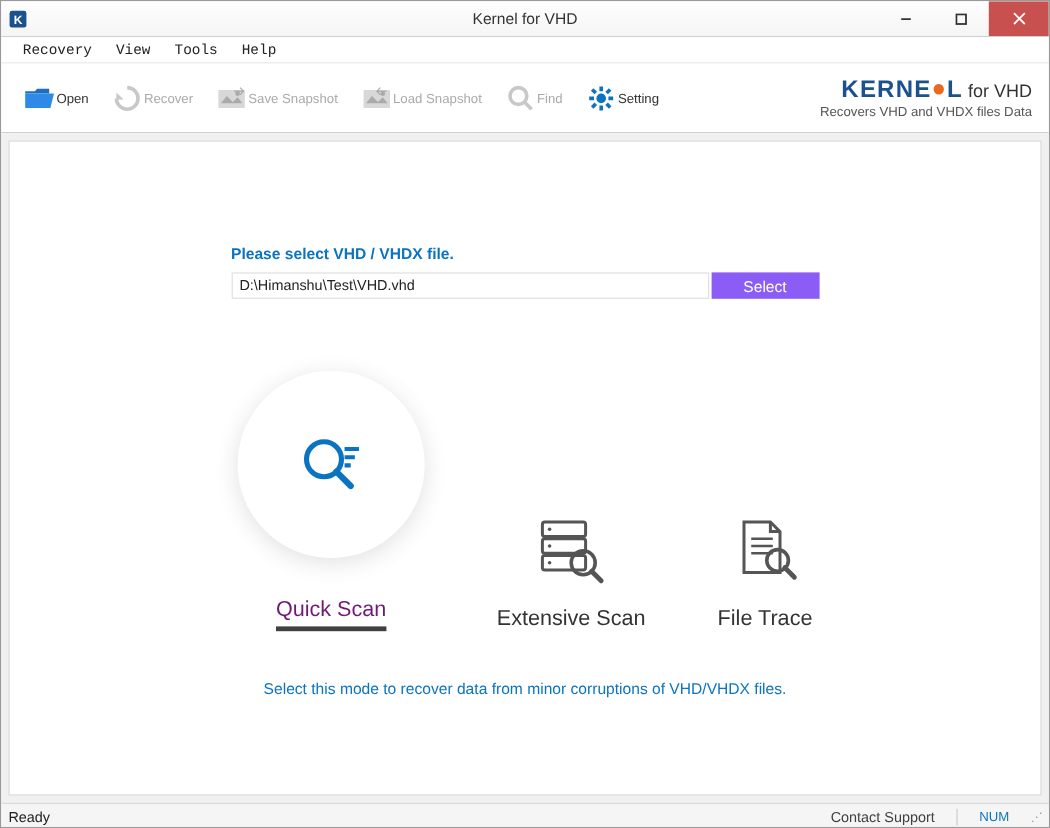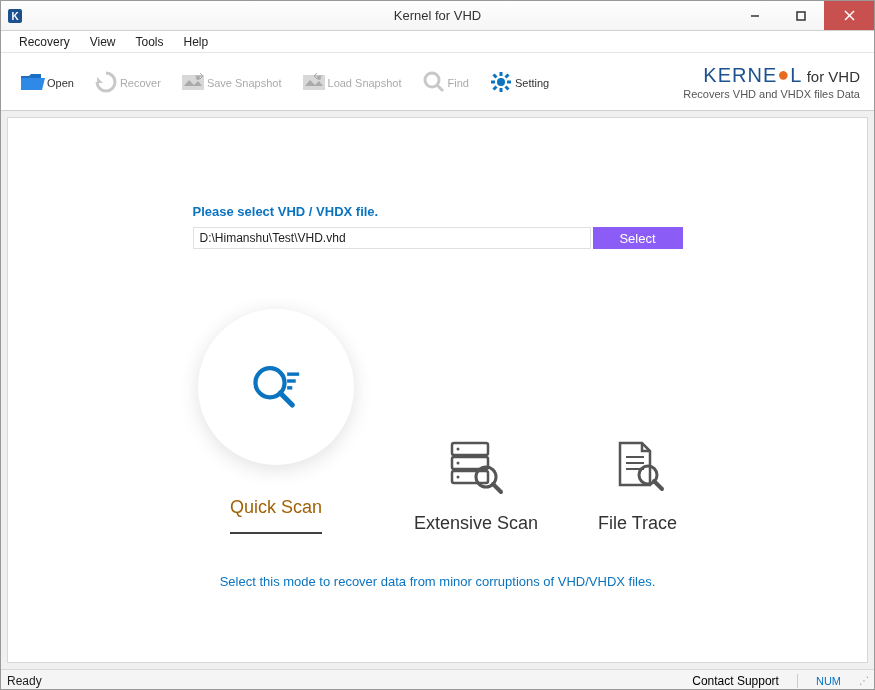--- a/index.html
+++ b/index.html
@@ -10,60 +10,60 @@
 .titlebar-left { display: flex; align-items: center; padding-left: 6px; }
 .app-icon { width: 16px; height: 16px; margin-right: 6px; }
 .titlebar-center { position: absolute; left: 0; right: 0; text-align: center; font-size: 13px; color: #333; pointer-events: none; }
 .titlebar-controls { display: flex; height: 100%; }
 .tb-btn { width: 46px; height: 100%; display: flex; align-items: center; justify-content: center; font-size: 14px; cursor: pointer; }
 .tb-btn.close { background: #c8504e; color: #fff; width: 50px; }
 .tb-btn.min, .tb-btn.max { color: #333; }
 
 
 .menubar { height: 22px; background: #fff; border-bottom: 1px solid #e5e5e5; display: flex; align-items: center; padding-left: 8px; }
-.menu-item { padding: 2px 10px; font-size: 12px; color: #222; cursor: pointer; }
+.menu-item { padding: 2px 10px; font-size: 12px; color: #222; cursor: pointer; font-family: Liberation Mono, monospace; }
 
 
 .toolbar { height: 58px; background: #fff; border-bottom: 1px solid #cfcfcf; display: flex; align-items: center; justify-content: space-between; padding: 0 10px; }
 .toolbar-left { display: flex; gap: 2px; }
 .tool-btn { display: flex; flex-direction: row; align-items: center; justify-content: center; padding: 4px 8px; cursor: pointer; min-width: 50px; }
 .tool-btn .icon { width: 28px; height: 26px; display: flex; align-items: center; justify-content: center; }
 .tool-btn .lbl { font-size: 11px; margin-top: 2px; color: #333; }
 .tool-btn.disabled .lbl { color: #aaa; }
 
 .toolbar-right { text-align: right; padding-right: 4px; }
 .brand-line1 { font-size: 15px; color: #333; }
-.brand-k { color: #1b518f; font-weight: normal; font-size: 20px; letter-spacing: 1px; font-family: Arial, sans-serif; }
+.brand-k { color: #1b518f; font-weight: bold; font-size: 20px; letter-spacing: 1px; font-family: Arial, sans-serif; }
 .brand-accent { color: #e76a1e; }
 .brand-line2 { font-size: 11px; color: #555; margin-top: 1px; }
 
 
 .main { height: calc(690px - 30px - 22px - 58px - 22px); background: #f0f0f0; padding: 6px; }
 .panel { width: 100%; height: 100%; background: #fff; border: 1px solid #d8d8d8; display: flex; flex-direction: column; align-items: center; padding-top: 86px; }
 
 .prompt { color: #0b74c0; font-size: 13px; font-weight: bold; margin-bottom: 8px; text-align: left; width: 490px; }
 .file-row { display: flex; width: 490px; }
 .file-input { flex: 1; height: 22px; border: 1px solid #e0e0e0; font-size: 12px; padding: 2px 6px; color: #222; outline: none; }
 .select-btn { width: 90px; height: 22px; background: #8b5cf6; color: #fff; border: none; font-size: 13px; cursor: pointer; margin-left: 2px; }
 
 .modes { display: flex; gap: 60px; margin-top: 60px; align-items: flex-end; }
 .mode { display: flex; flex-direction: column; align-items: center; cursor: pointer; }
 .mode-circle { width: 156px; height: 156px; border-radius: 50%; background: #fff; box-shadow: 0 4px 20px rgba(0,0,0,0.12); display: flex; align-items: center; justify-content: center; margin-bottom: 22px; }
 .mode .mode-icon { width: 60px; height: 60px; display: flex; align-items: center; justify-content: center; }
 .mode-label { font-size: 18px; color: #333; margin-top: 10px; }
-.mode.active .mode-label { color: #a16207; border-bottom: 2px solid #404040; padding-bottom: 14px; }
+.mode.active .mode-label { color: #701a75; border-bottom: 4px solid #404040; padding-bottom: 4px; }
 .mode-plain .mode-icon { margin-bottom: 6px; }
 
 .mode-desc { color: #0b74c0; font-size: 13px; font-weight: normal; margin-top: 40px; }
 
 
 .statusbar { height: 22px; background: #f5f5f5; border-top: 1px solid #d8d8d8; display: flex; align-items: center; justify-content: space-between; padding: 0 6px; font-size: 12px; }
 .status-left { color: #222; }
 .status-right { display: flex; align-items: center; gap: 18px; }
-.contact-link { color: #000000; cursor: pointer; }
+.contact-link { color: #404040; cursor: pointer; }
 .num { color: #0b74c0; font-size: 11px; }
 .grip { color: #999; font-size: 10px; letter-spacing: -1px; }
 .sep { width: 1px; height: 14px; background: #ccc; }
 
 svg { display: block; }
 </style>
 </head>
 <body>
 
 <div class="titlebar">

